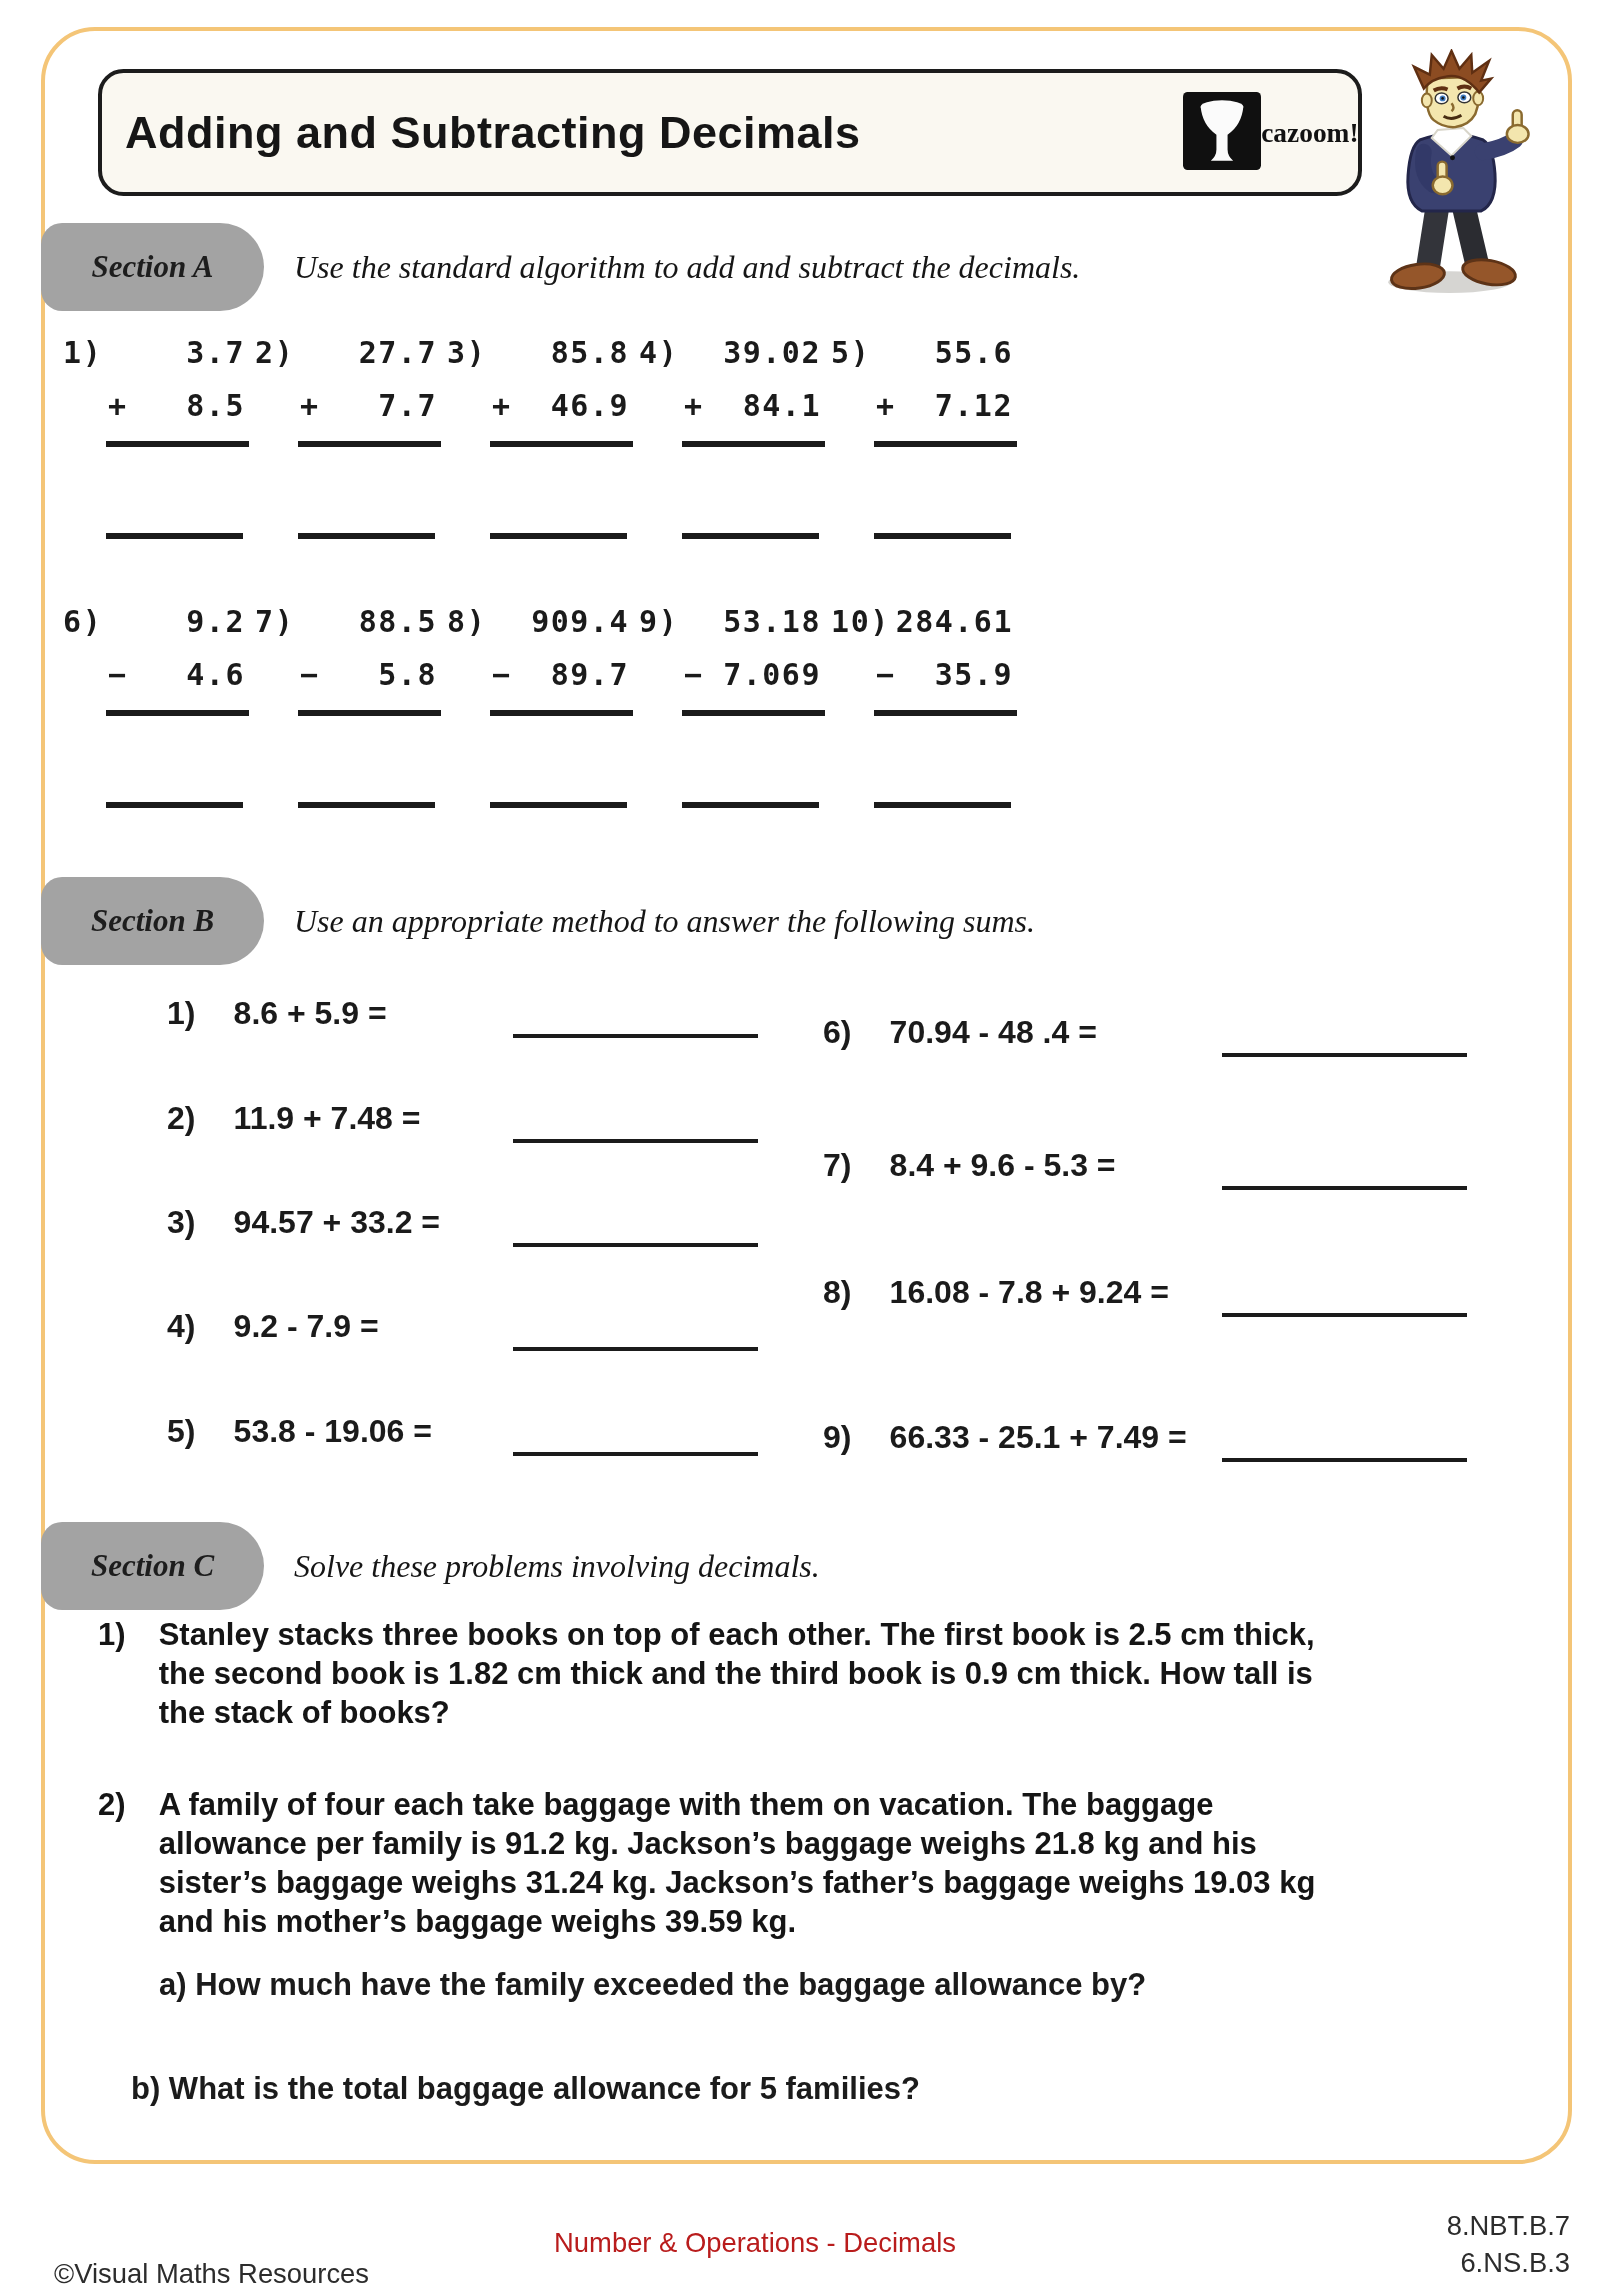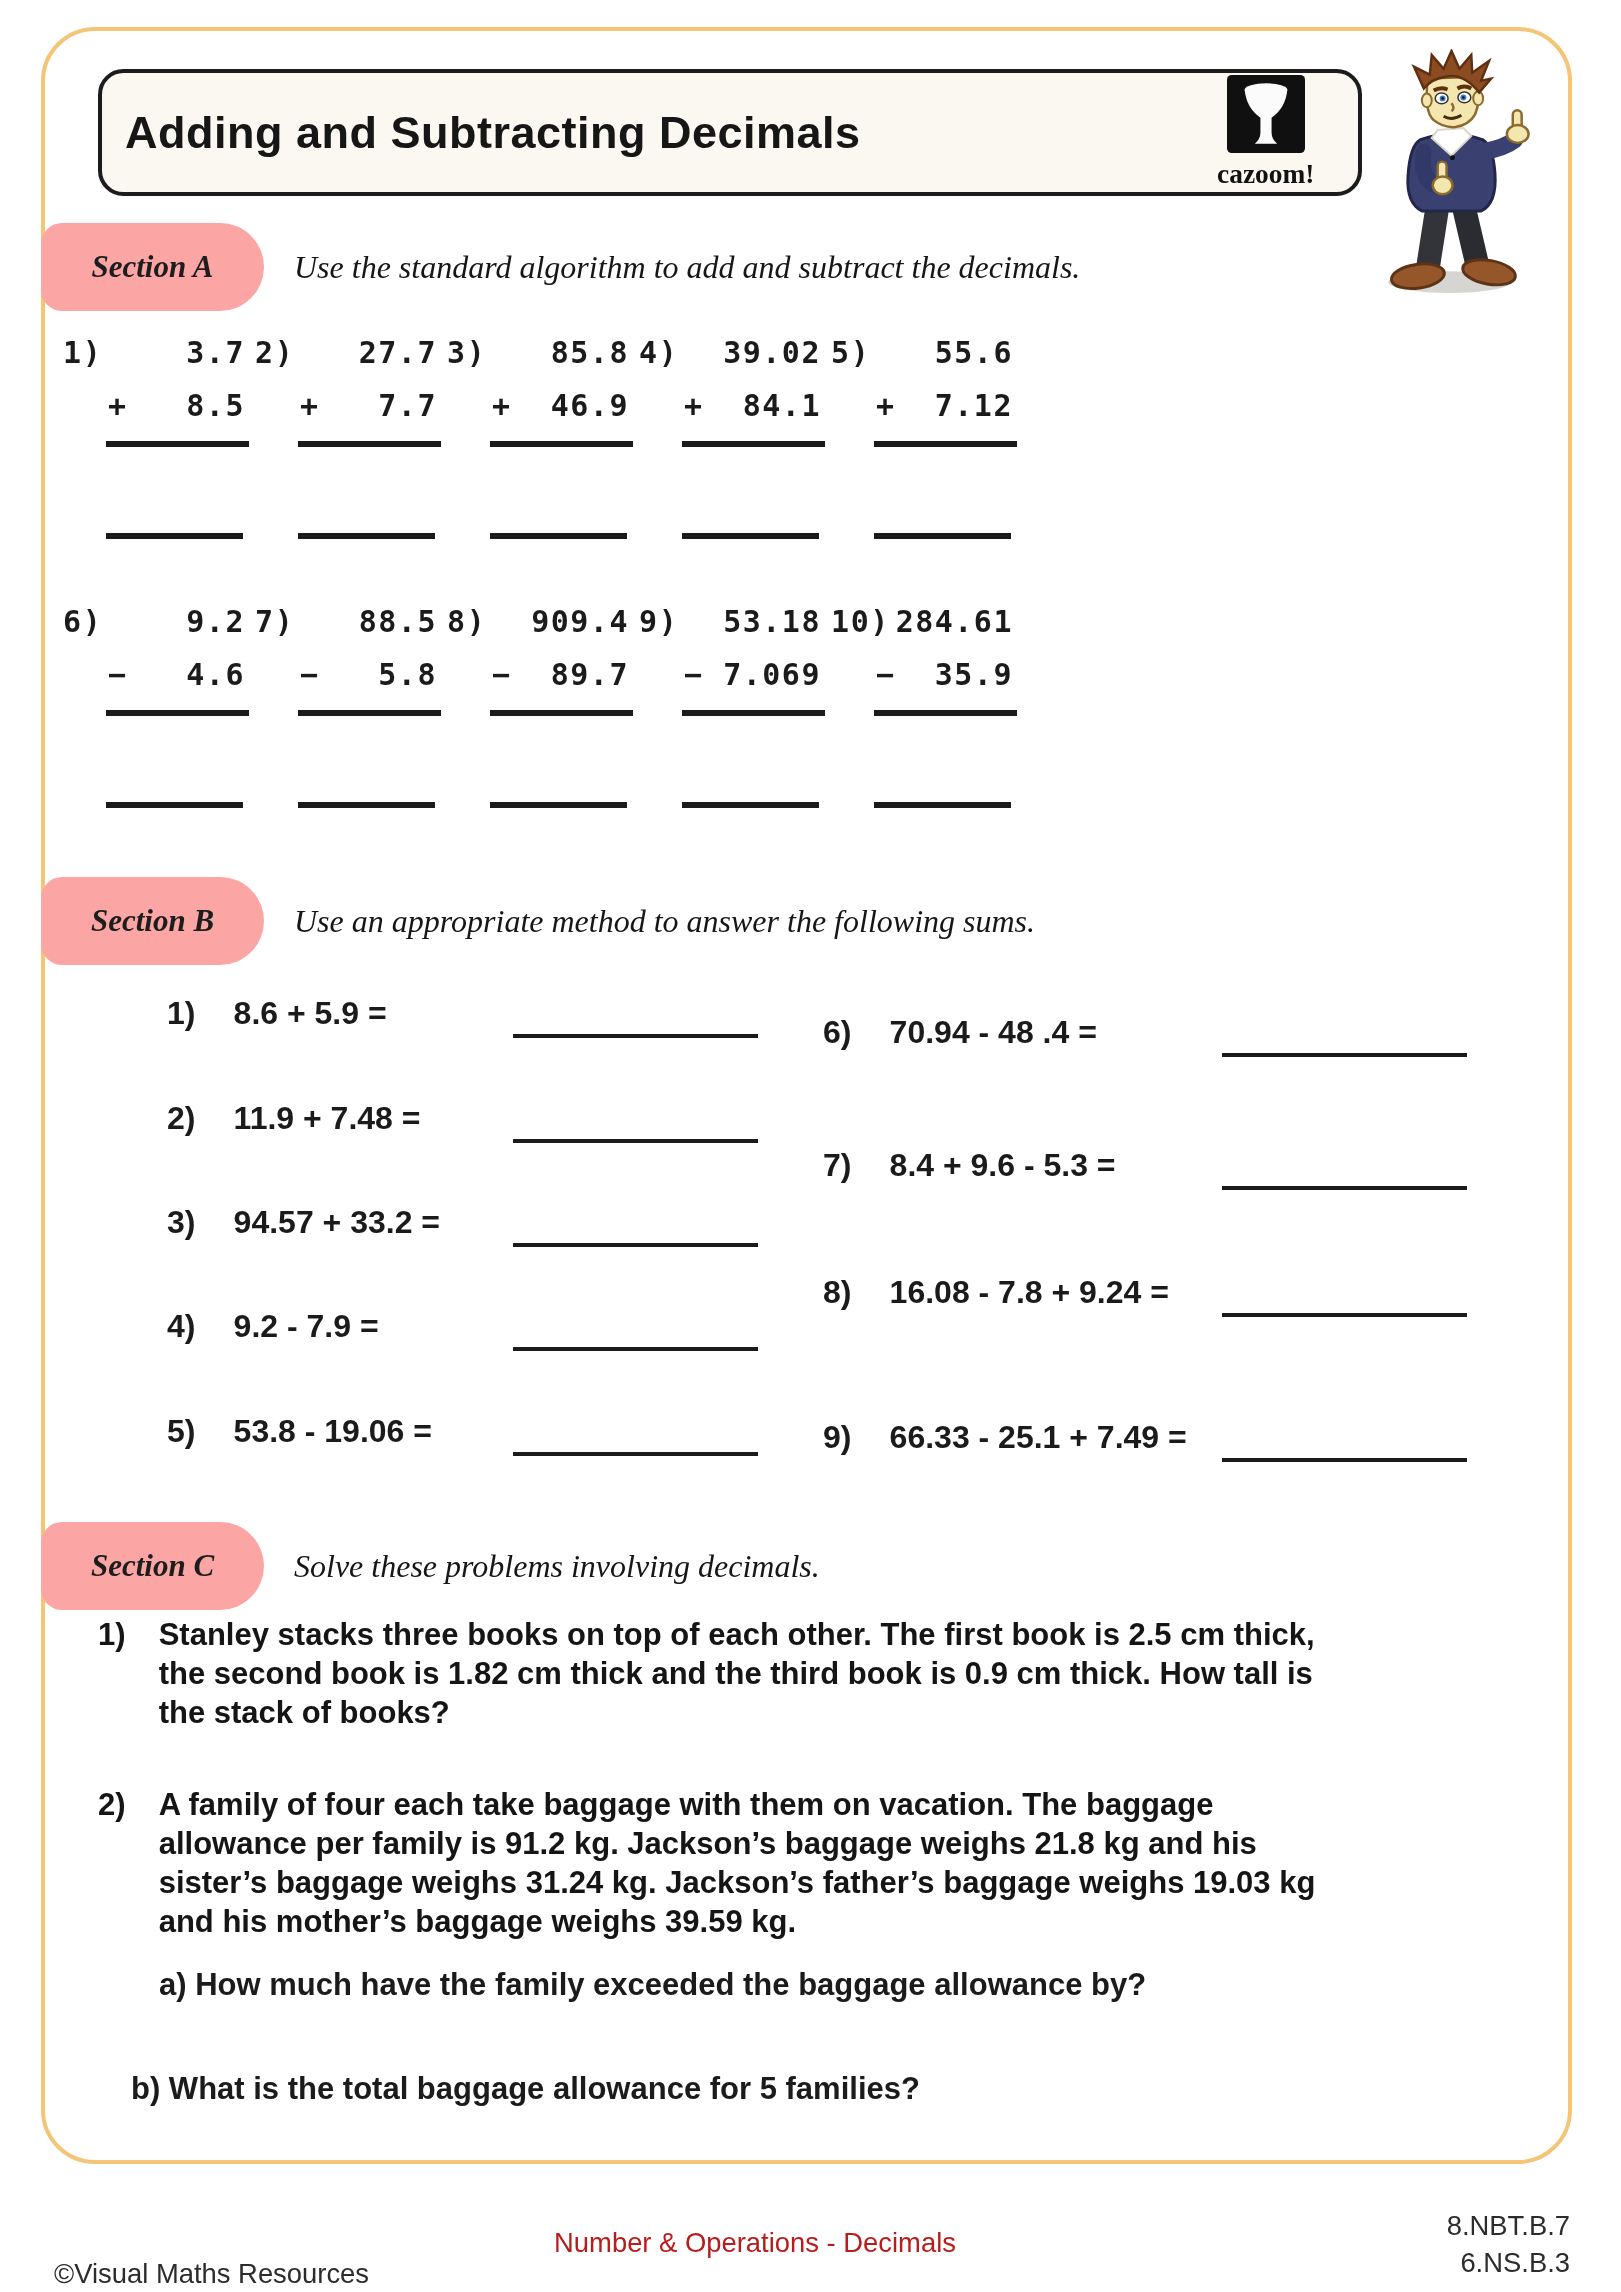--- a/index.html
+++ b/index.html
@@ -16,25 +16,25 @@
   
   .title-box{
     left:98px;top:69px;width:1264px;height:127px;box-sizing:border-box;
     background:#FAF8F1;border:4.9px solid #1c1c1c;border-radius:25.5px;
     display:flex;align-items:center;
   }
   .title-text{
     padding-left:23px;font-size:45px;font-weight:700;letter-spacing:0.5px;color:#161616;
     flex:1;
   }
-  .logo{width:165px;display:flex;flex-direction:column;align-items:center;margin-right:9.8px;}
+  .logo{width:165px;display:flex;flex-direction:row;align-items:center;margin-right:9.8px;}
   .logo-word{font-family:"Liberation Serif",serif;font-weight:700;font-size:27.4px;margin-top:2px;color:#121212;}
   
   .chip{
-    left:41px;width:223px;height:88px;background:#fca5a5;
+    left:41px;width:223px;height:88px;background:#a3a3a3;
     border-radius:21.6px 45px 45px 21.6px;display:flex;align-items:center;justify-content:center;
   }
   .chip span{font-family:"Liberation Serif",serif;font-style:italic;font-weight:700;font-size:31px;color:#1d1d1d;}
   .instr{
     left:294px;height:88px;display:flex;align-items:center;
     font-family:"Liberation Serif",serif;font-style:italic;font-size:32px;color:#161616;
   }
   
   .a-row{
     left:69px;width:970px;height:216px;display:grid;grid-template-columns:repeat(5,192px);

